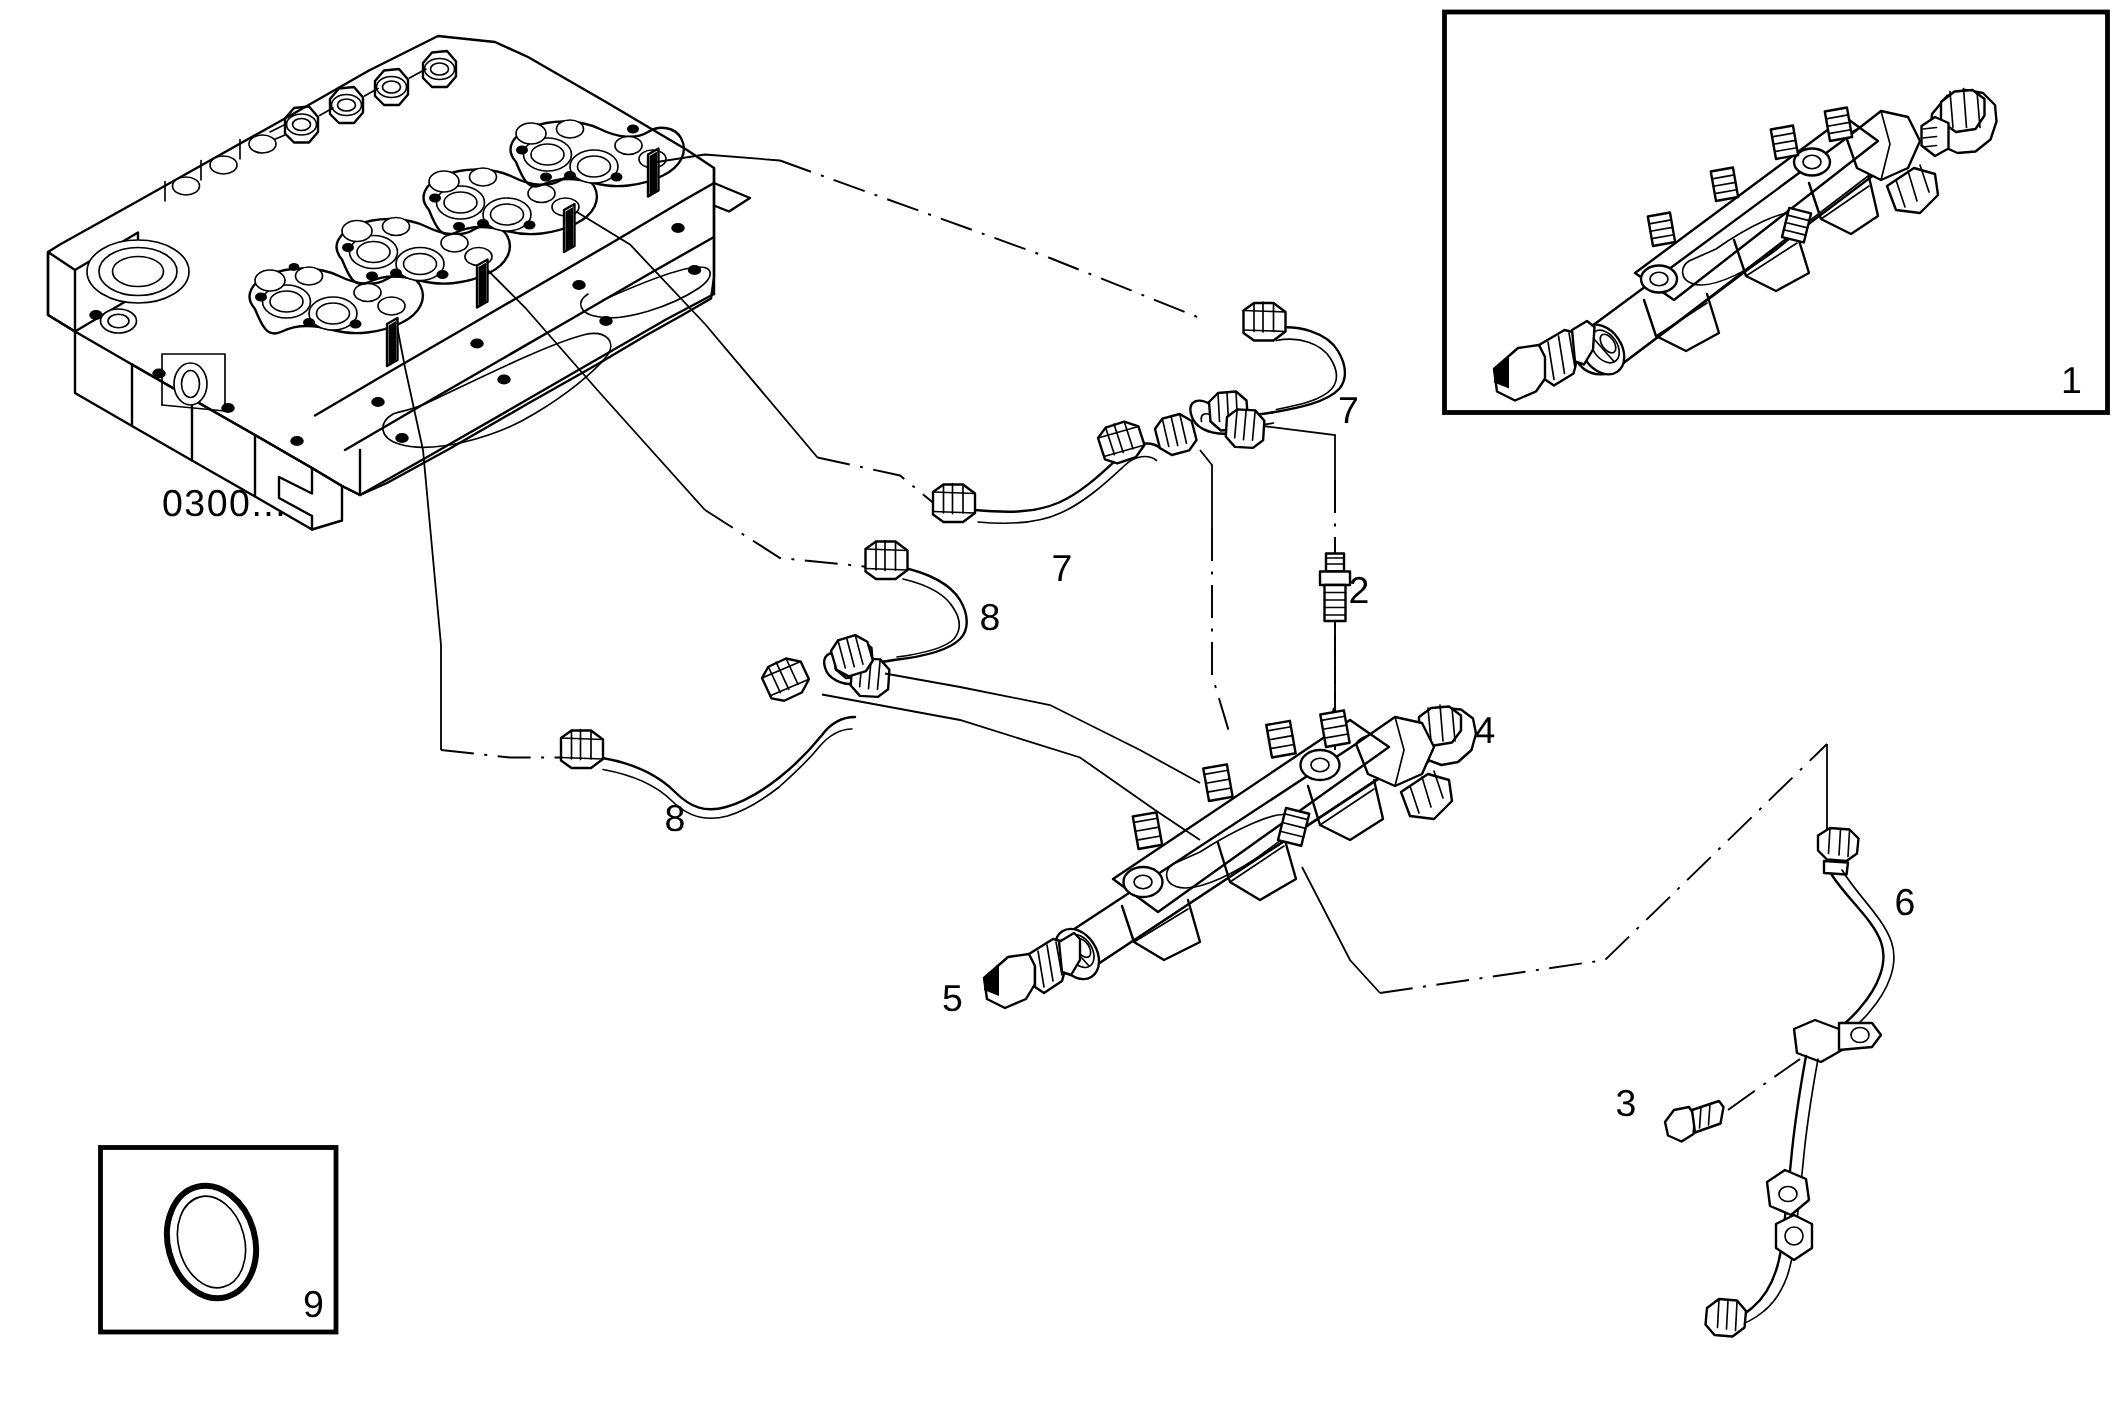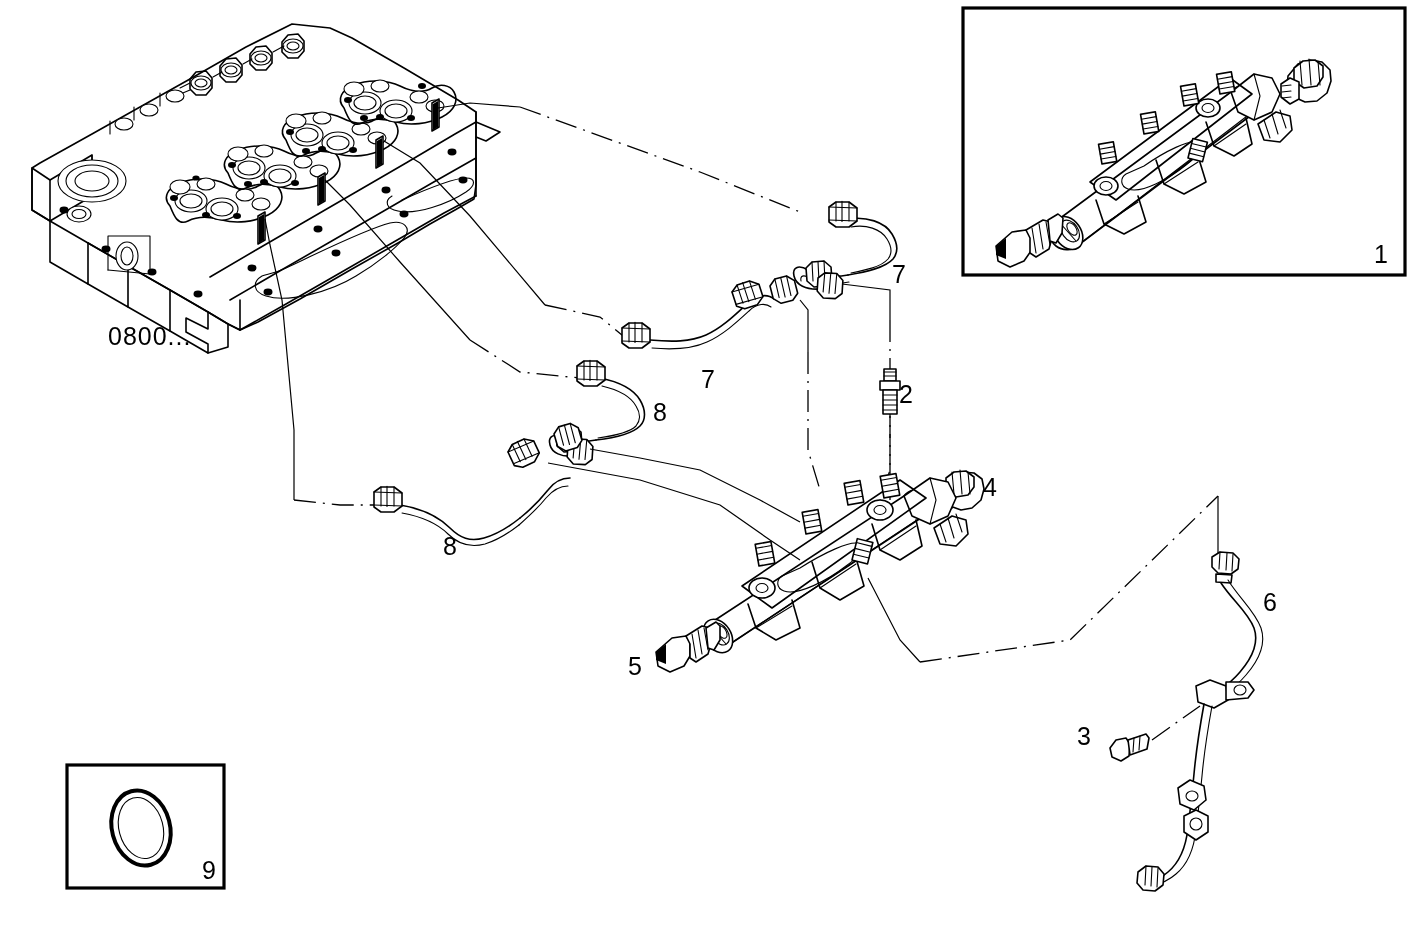--- a/index.html
+++ b/index.html
@@ -482,21 +482,21 @@
       <path class="fillw" d="M1048,220 l10,-6 l5,4 l-1,15 l-6,10 l-6,-2 z"></path>
     </g>
   </g>
 
   <g>
     <ellipse class="ln" cx="141" cy="828" rx="29" ry="38" transform="rotate(-15 141 828)" style="stroke-width:4;"></ellipse>
     <ellipse class="lnt" cx="141" cy="828" rx="22" ry="31" transform="rotate(-15 141 828)"></ellipse>
   </g>
 </svg>
 
-<div class="lbl lbl-code" style="left:108px;top:324px;">0800...</div>
+<div class="lbl lbl-code" style="left:108px;top:324px;">0300...</div>
 
 <div class="lbl" style="left:1374px;top:242px;">1</div>
 <div class="lbl" style="left:899px;top:382px;">2</div>
 <div class="lbl" style="left:1077px;top:724px;">3</div>
 <div class="lbl" style="left:983px;top:475px;">4</div>
 <div class="lbl" style="left:628px;top:654px;">5</div>
 <div class="lbl" style="left:1263px;top:590px;">6</div>
 <div class="lbl" style="left:892px;top:262px;">7</div>
 <div class="lbl" style="left:701px;top:367px;">7</div>
 <div class="lbl" style="left:653px;top:400px;">8</div>

